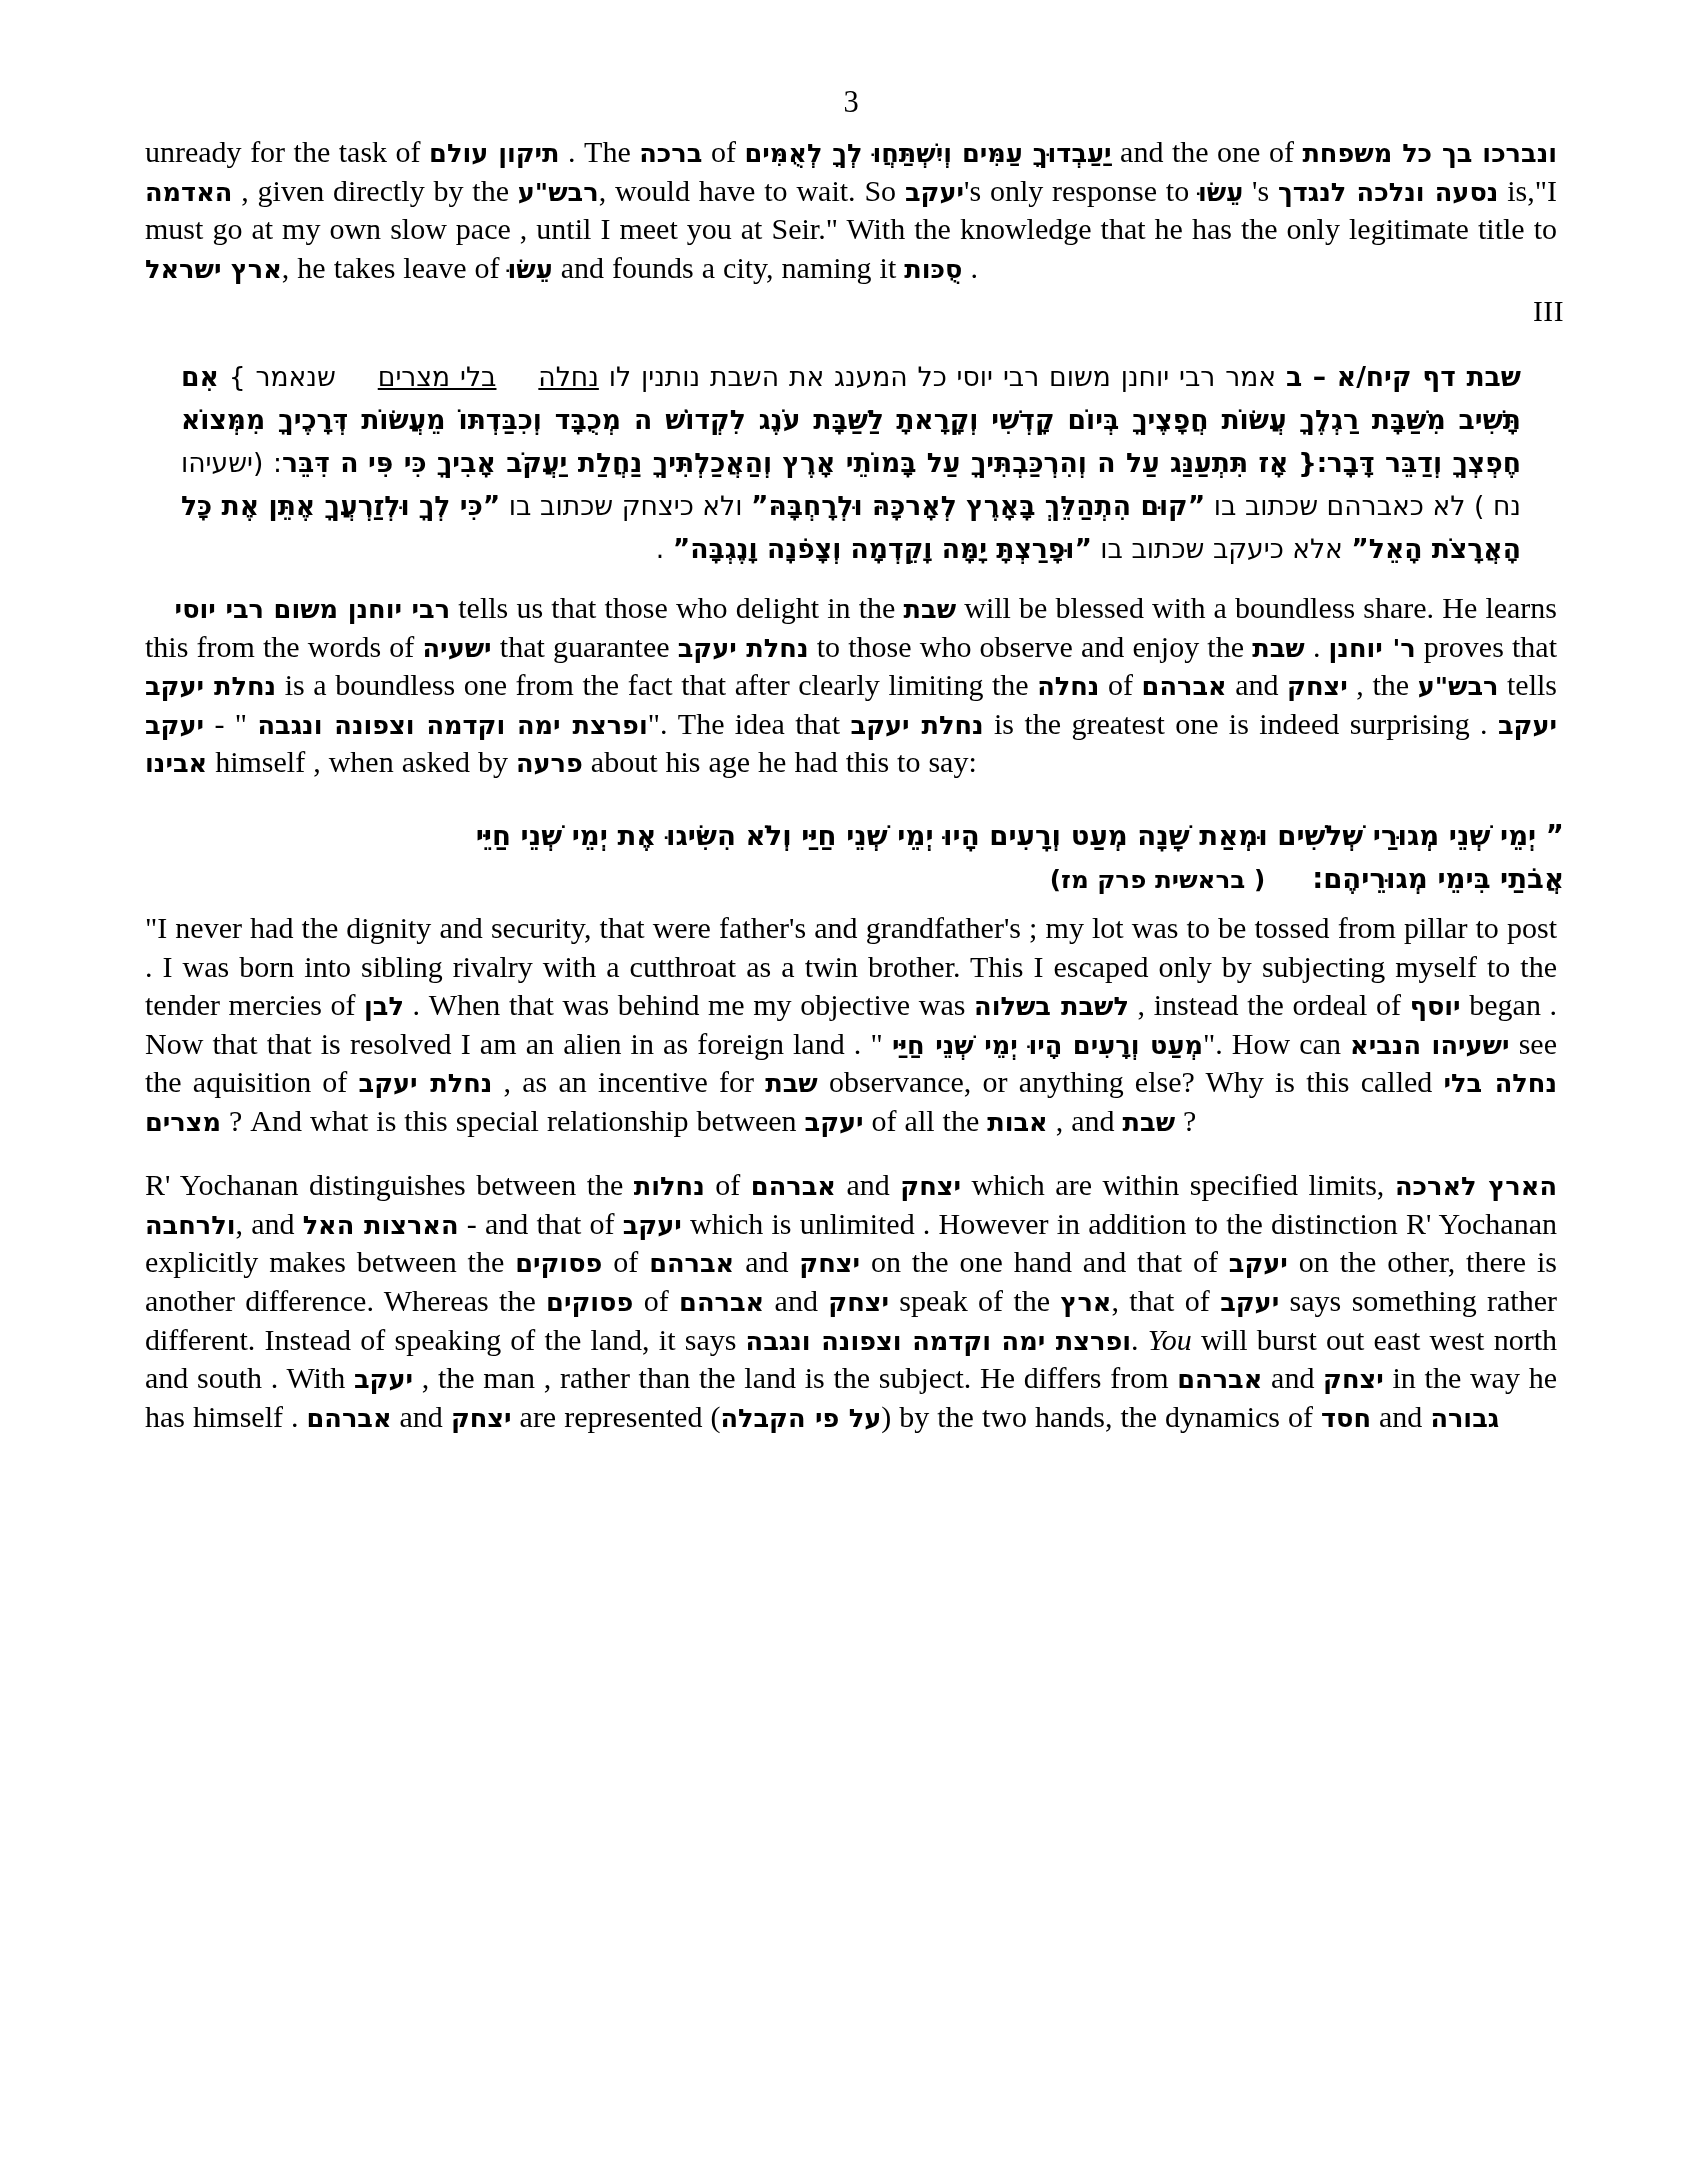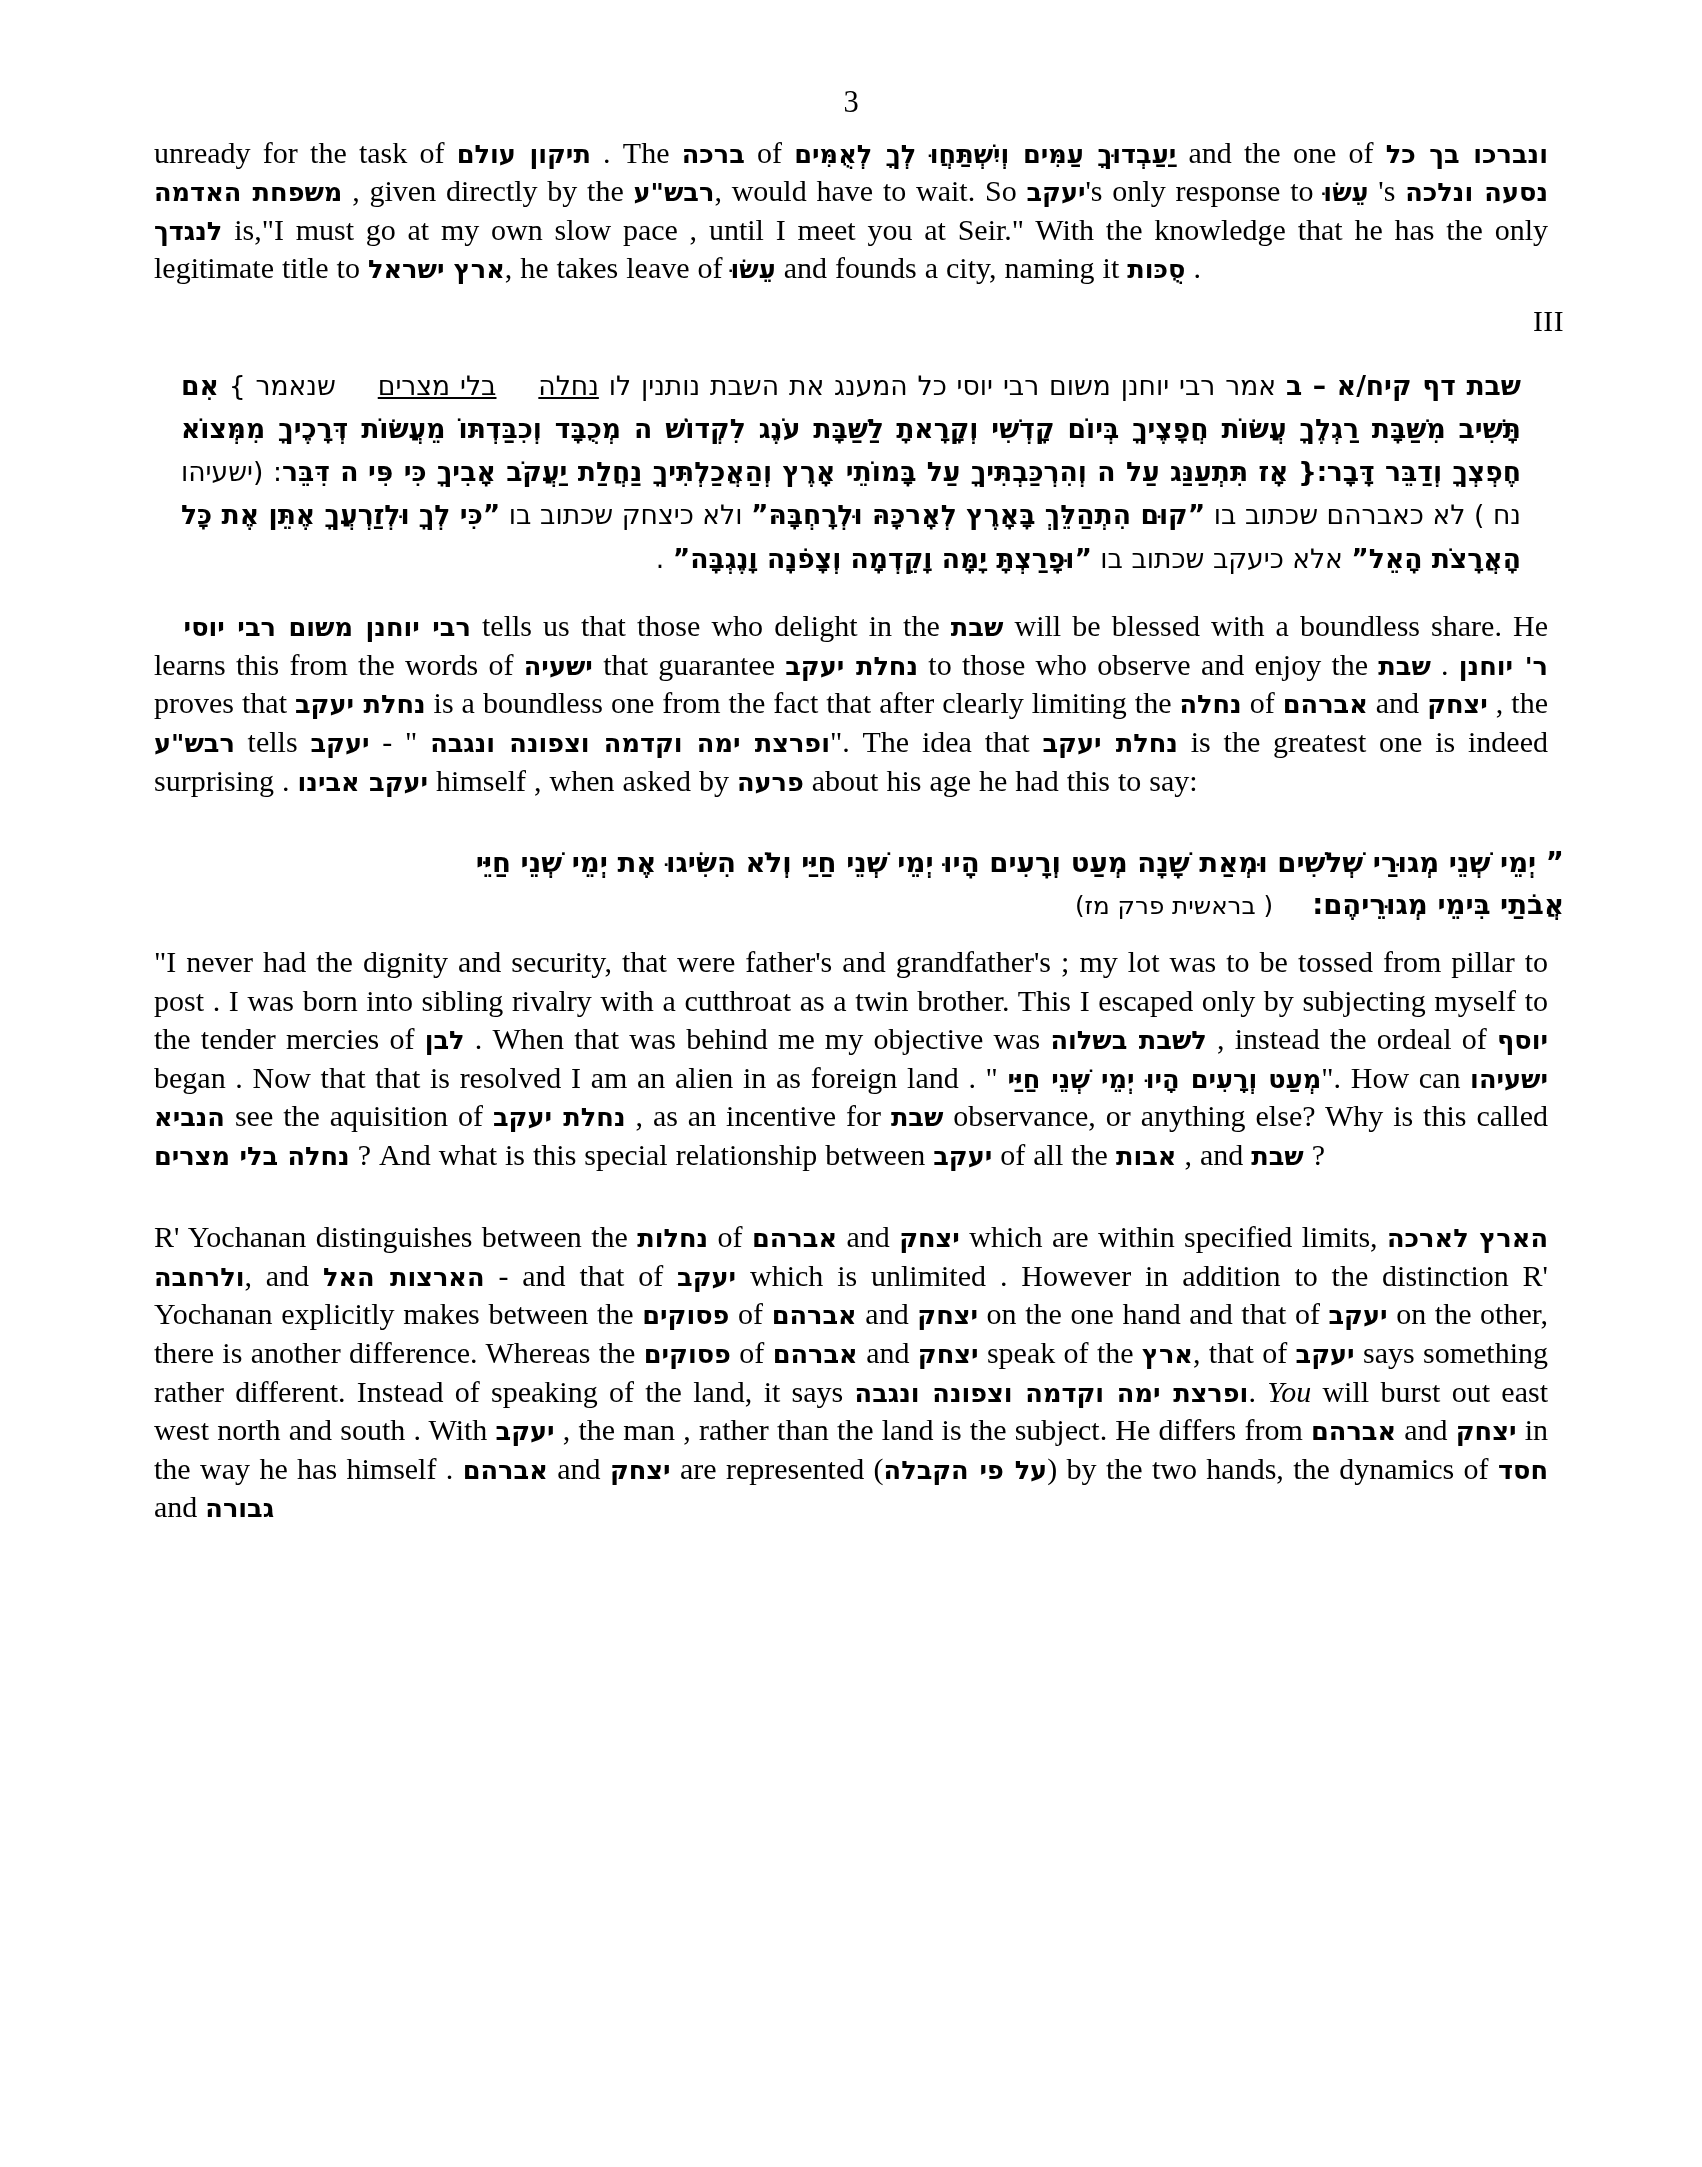--- a/index.html
+++ b/index.html
@@ -39,21 +39,21 @@
   .section-roman {
     text-align: right;
     font-size: 29.6px;
     line-height: 1.18;
     margin: 0;
     letter-spacing: 0.5px;
   }
   p.body {
     font-size: 30px;
     line-height: 1.285;
-    margin: 16px;
+    margin: 7px;
     text-align: justify;
     text-justify: inter-word;
     word-spacing: 0.5px;
     unicode-bidi: isolate;
   }
   p.body.indent {
     text-indent: 29.6px;
   }
   .gap-sm { height: 11.8px; }
   .gap-md { height: 25.6px; }
@@ -105,23 +105,23 @@
     font-weight: bold;
     line-height: 1.55;
     text-align: justify;
     margin: 0;
   }
   .quote-verse-src {
     direction: rtl;
     unicode-bidi: isolate;
     font-family: "DejaVu Sans", "Liberation Sans", sans-serif;
     font-size: 24.6px;
-    font-weight: normal;
+    font-weight: bold;
     text-align: left;
-    margin: 0;
+    margin: 8px;
   }
   .verse-line-2 {
     display: flex;
     justify-content: flex-start;
     direction: rtl;
     gap: 39px;
     align-items: baseline;
   }
   em.it { font-style: italic; }
 </style>

